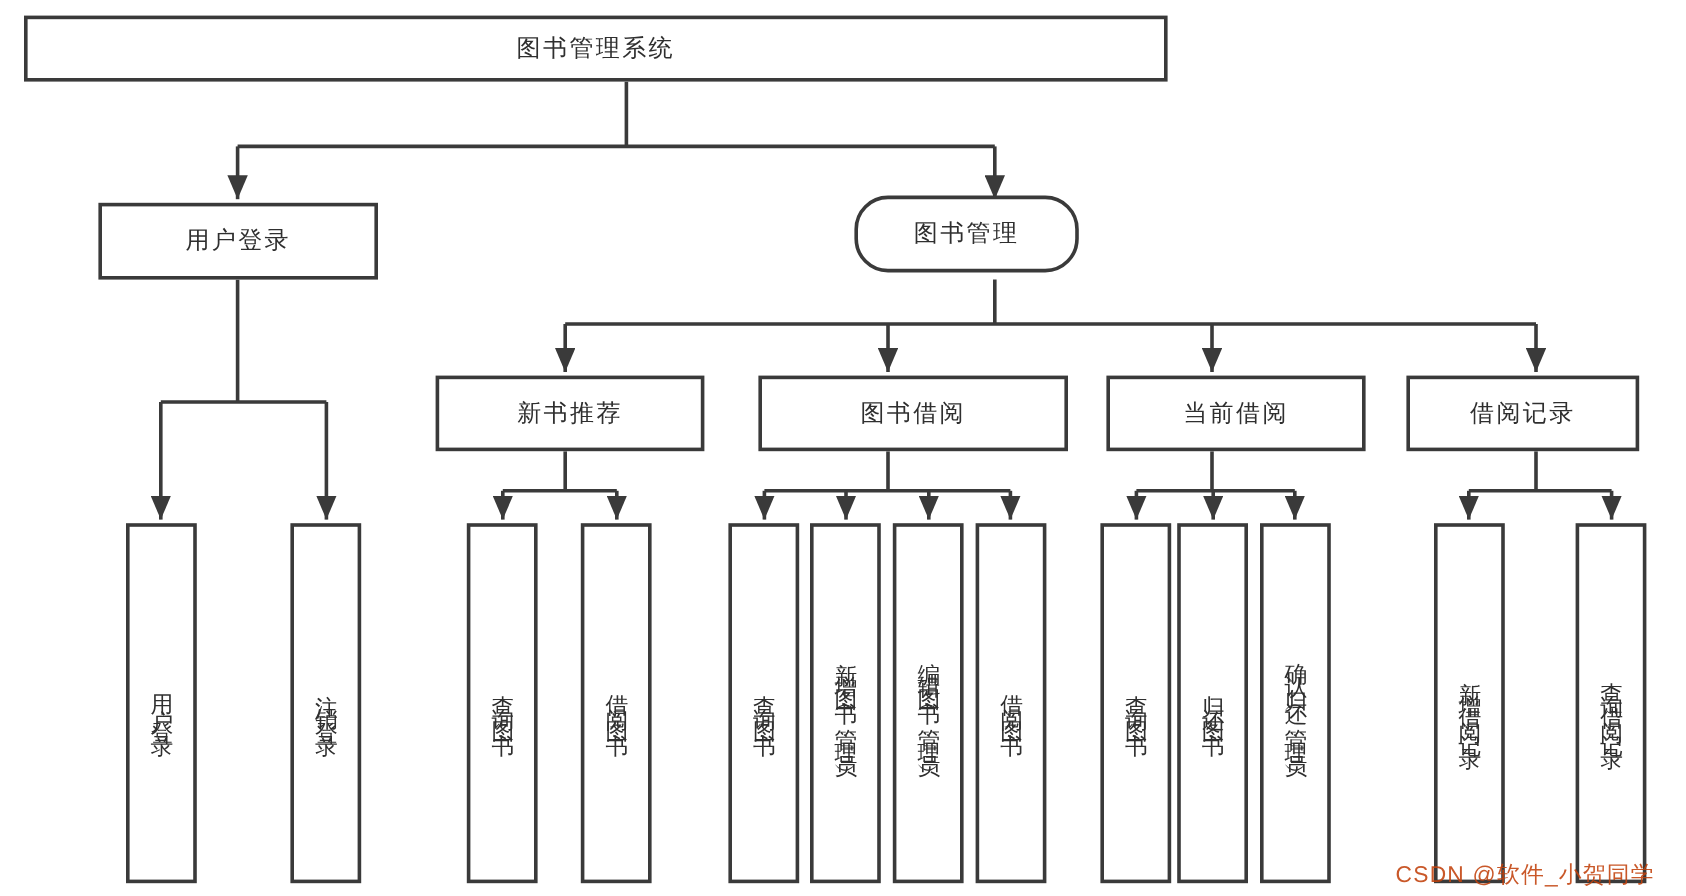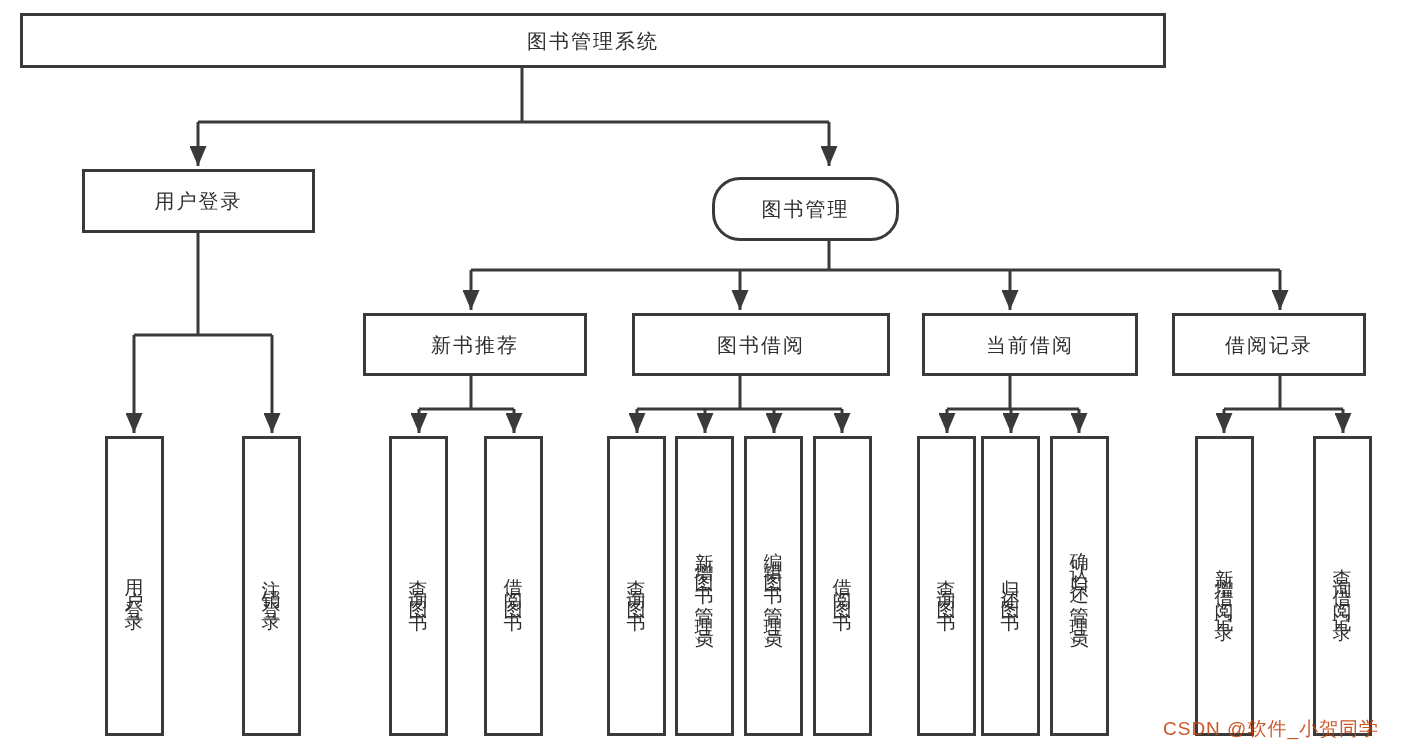--- a/index.html
+++ b/index.html
@@ -109,24 +109,24 @@
       <path d="M774 409 V433"></path>
       <path d="M842 409 V433"></path>
       <path d="M947 409 V433"></path>
       <path d="M1011 409 V433"></path>
       <path d="M1079 409 V433"></path>
       <path d="M1224 409 V433"></path>
       <path d="M1343 409 V433"></path>
     </g>
   </svg>
 
-  <div class="node" style="left:20px; top:13px; width:1146px; height:55px;">图书管理系统</div>
+  <div class="node" style="left:20px; top:13px; width:953px; height:55px;">图书管理系统</div>
 
   <div class="node" style="left:82px; top:169px; width:233px; height:64px;">用户登录</div>
-  <div class="node" style="left:712px; top:177px; width:187px; height:64px;border-radius:28px;">图书管理</div>
+  <div class="node" style="left:712px; top:163px; width:187px; height:64px;border-radius:28px;">图书管理</div>
 
   <div class="node" style="left:363px; top:313px; width:224px; height:63px;">新书推荐</div>
   <div class="node" style="left:632px; top:313px; width:258px; height:63px;">图书借阅</div>
   <div class="node" style="left:902px; top:313px; width:216px; height:63px;margin-left:20px;">当前借阅</div>
   <div class="node" style="left:1172px; top:313px; width:194px; height:63px;">借阅记录</div>
 
   <div class="leaf" style="left:105px;">用户登录</div>
   <div class="leaf" style="left:242px;">注销登录</div>
 
   <div class="leaf" style="left:389px;">查询图书</div>

